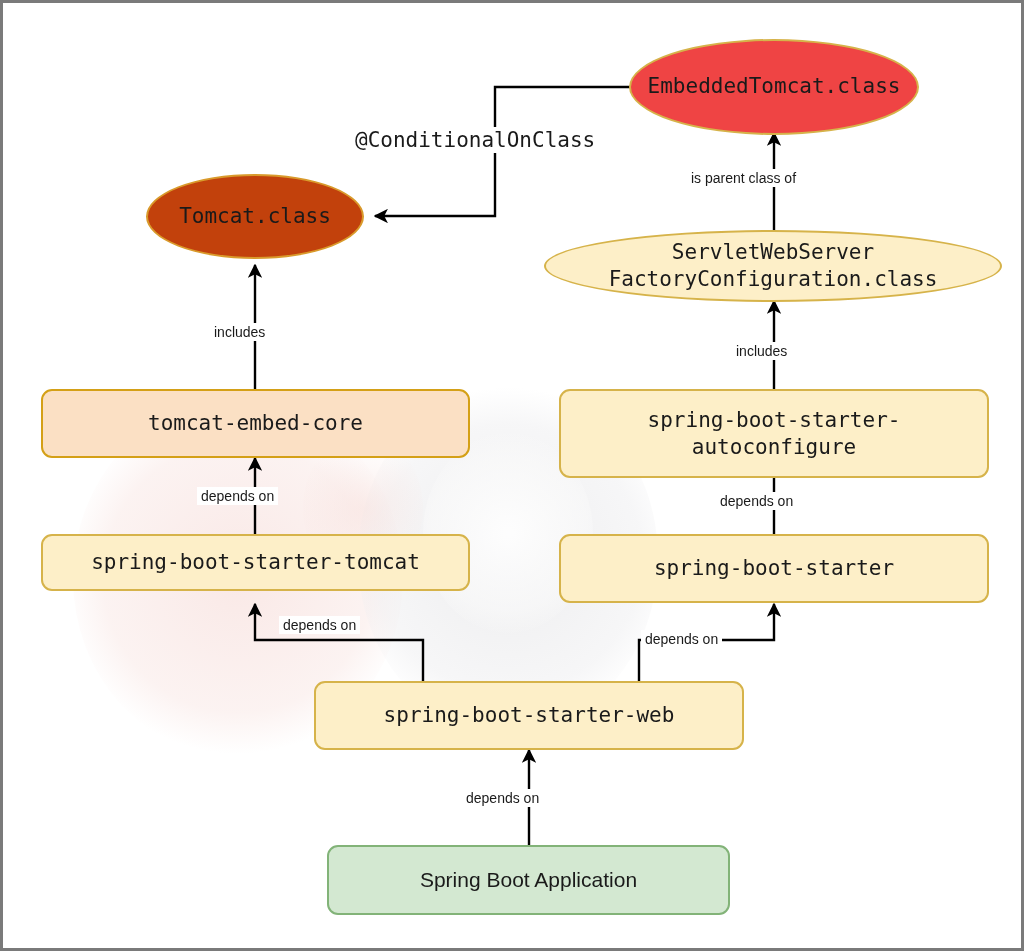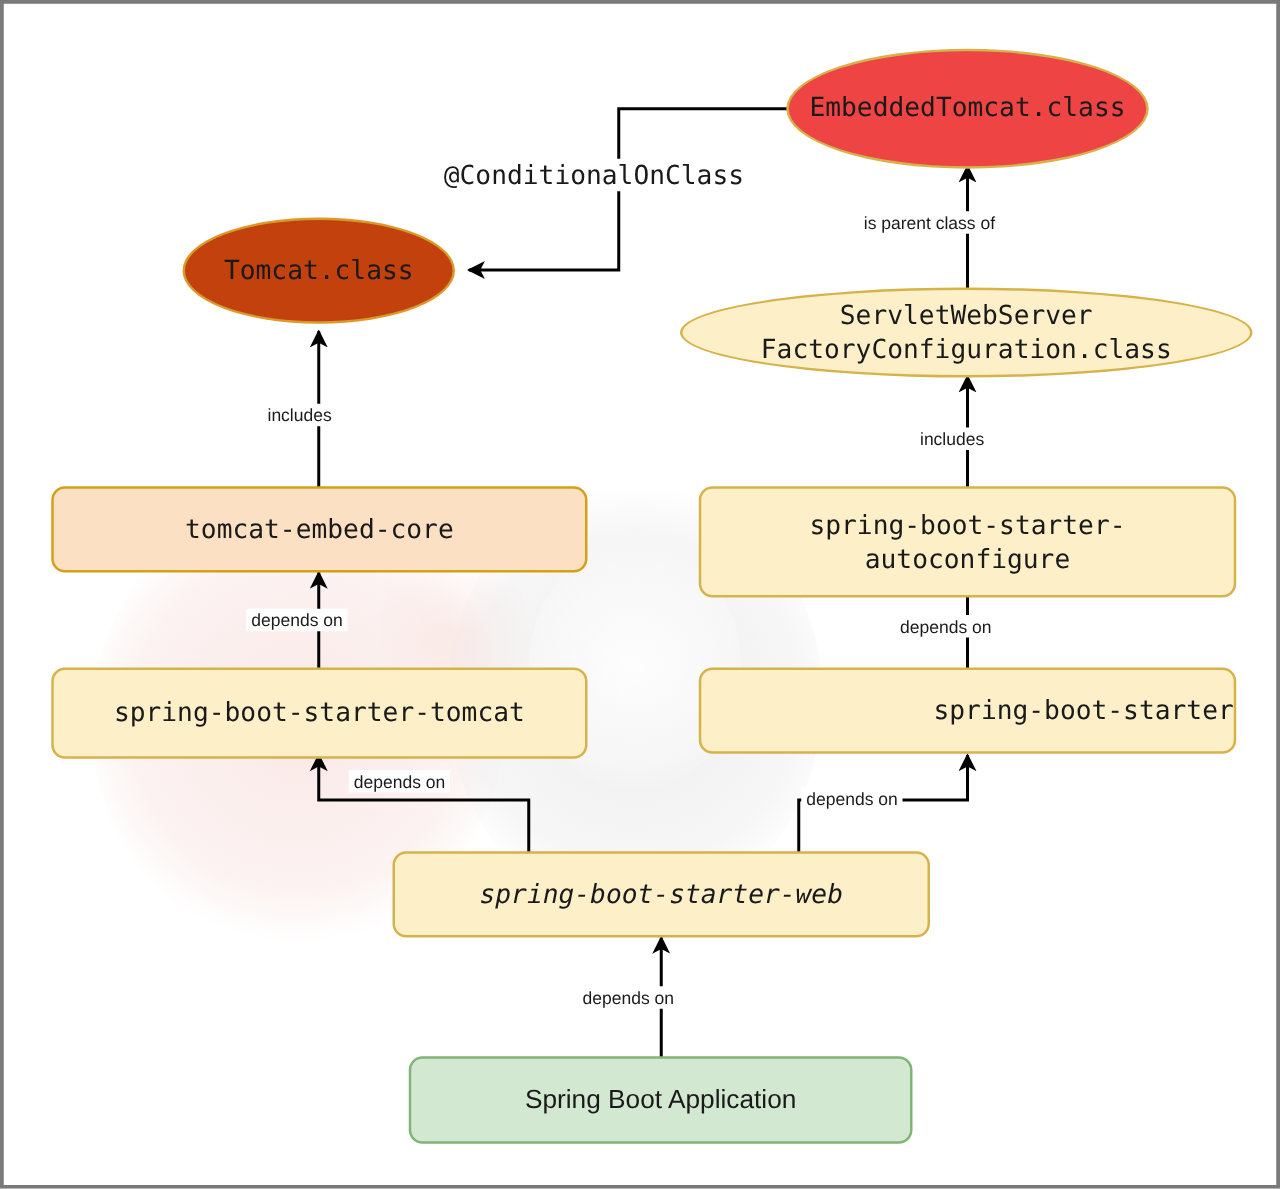--- a/index.html
+++ b/index.html
@@ -152,29 +152,29 @@
     </span>
   </div>
 
   <div class="node box" style="left:556px; top:386px; width:430px; height:89px; background:#fdefc8; border-color:#d6b34a;">
     <span>
       <span>spring-boot-starter-</span><br>
       <span>autoconfigure</span>
     </span>
   </div>
 
-  <div class="node box" style="left:38px; top:531px; width:429px; height:73px; background:#fdefc8; border-color:#d6b34a;">
+  <div class="node box" style="left:38px; top:531px; width:429px; height:57px; background:#fdefc8; border-color:#d6b34a;">
     <span>spring-boot-starter-tomcat</span>
   </div>
 
-  <div class="node box" style="left:556px; top:531px; width:430px; height:69px; background:#fdefc8; border-color:#d6b34a;justify-content:flex-end;">
+  <div class="node box" style="left:556px; top:531px; width:430px; height:69px; background:#fdefc8; border-color:#d6b34a;">
     <span>spring-boot-starter</span>
   </div>
 
-  <div class="node box" style="left:311px; top:678px; width:430px; height:69px; background:#fdefc8; border-color:#d6b34a;font-style:italic;">
+  <div class="node box" style="left:311px; top:678px; width:430px; height:69px; background:#fdefc8; border-color:#d6b34a;">
     <span>spring-boot-starter-web</span>
   </div>
 
   <div class="node box plain" style="left:324px; top:842px; width:403px; height:70px; background:#d3e8d1; border-color:#82b378;">
     <span>Spring Boot Application</span>
   </div>
 
   <div class="edge-label mono" style="left:348px; top:124px;">
     <span>@ConditionalOnClass</span>
   </div>

